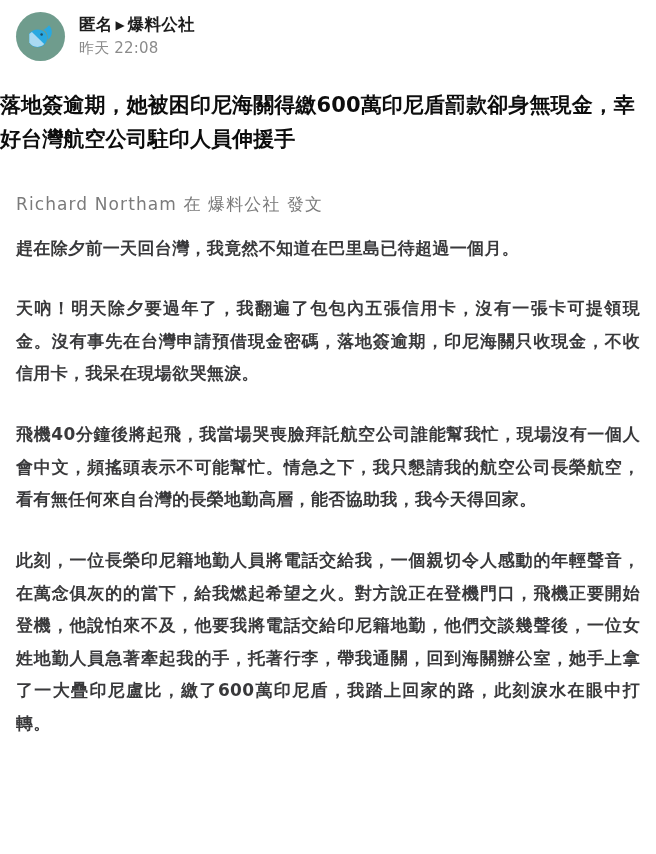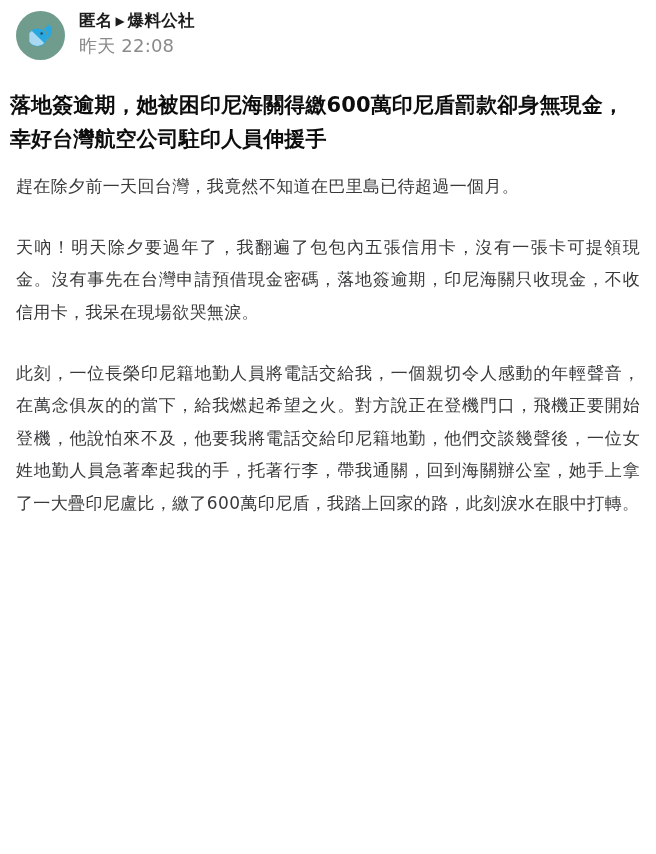--- a/index.html
+++ b/index.html
@@ -19,21 +19,21 @@
   .post {
     width: 656px;
     box-sizing: border-box;
     padding: 0;
     background: #fff;
   }
 
   
   .post-header {
     display: flex;
-    align-items: flex-start;
+    align-items: center;
     padding: 11px 0 0 16px;
     height: 62px;
     box-sizing: border-box;
   }
   .avatar {
     width: 49px;
     height: 49px;
     border-radius: 50%;
     background: #6f9c8d;
     flex: 0 0 49px;
@@ -59,34 +59,34 @@
     white-space: nowrap;
   }
   .header-line1 .arrow-sep {
     font-size: 12px;
     color: #1c1c1c;
     padding: 0 3px;
     position: relative;
     top: -1px;
   }
   .header-time {
-    font-size: 18px;
+    font-size: 15px;
     color: #8b8b8b;
     margin-top: 5px;
     letter-spacing: 0.2px;
   }
 
   
   .post-title {
     font-size: 21px;
     font-weight: bold;
     color: #0d0d0d;
     line-height: 1.62;
     letter-spacing: 0.1px;
-    padding: 26px 18px 0 10px;
+    padding: 26px 18px 0 0;
     margin: 0;
   }
 
   
   .post-byline {
     font-size: 17px;
     color: #7b7b7b;
     letter-spacing: 1.1px;
     padding: 36px 16px 0 16px;
     line-height: 1.5;
@@ -97,20 +97,21 @@
     padding: 14px 16px 0 16px;
   }
   .post-body p {
     font-size: 17px;
     color: #39393b;
     line-height: 1.92;
     letter-spacing: 0.35px;
     margin: 0 0 28px 0;
     text-align: justify;
     text-justify: inter-ideograph;
+    font-weight: bold;
   }
   .post-body p:last-child { margin-bottom: 15px; }
 </style>
 </head>
 <body>
 
 <div class="post">
 
   <div class="post-header">
 
@@ -139,20 +140,22 @@
       <div class="header-line1">
         <span>匿名</span><span class="arrow-sep">▶</span><span>爆料公社</span>
       </div>
       <div class="header-time">昨天 22:08</div>
     </div>
 
   </div>
 
   <h1 class="post-title">落地簽逾期，她被困印尼海關得繳600萬印尼盾罰款卻身無現金，幸好台灣航空公司駐印人員伸援手</h1>
 
+  <div class="post-byline">Richard Northam 在 爆料公社 發文</div>
 
   <div class="post-body">
     <p>趕在除夕前一天回台灣，我竟然不知道在巴里島已待超過一個月。</p>
     <p>天吶！明天除夕要過年了，我翻遍了包包內五張信用卡，沒有一張卡可提領現金。沒有事先在台灣申請預借現金密碼，落地簽逾期，印尼海關只收現金，不收信用卡，我呆在現場欲哭無淚。</p>
+    <p>飛機40分鐘後將起飛，我當場哭喪臉拜託航空公司誰能幫我忙，現場沒有一個人會中文，頻搖頭表示不可能幫忙。情急之下，我只懇請我的航空公司長榮航空，看有無任何來自台灣的長榮地勤高層，能否協助我，我今天得回家。</p>
     <p>此刻，一位長榮印尼籍地勤人員將電話交給我，一個親切令人感動的年輕聲音，在萬念俱灰的的當下，給我燃起希望之火。對方說正在登機門口，飛機正要開始登機，他說怕來不及，他要我將電話交給印尼籍地勤，他們交談幾聲後，一位女姓地勤人員急著牽起我的手，托著行李，帶我通關，回到海關辦公室，她手上拿了一大疊印尼盧比，繳了600萬印尼盾，我踏上回家的路，此刻淚水在眼中打轉。</p>
   </div>
 
 </div>
 
 </body></html>

